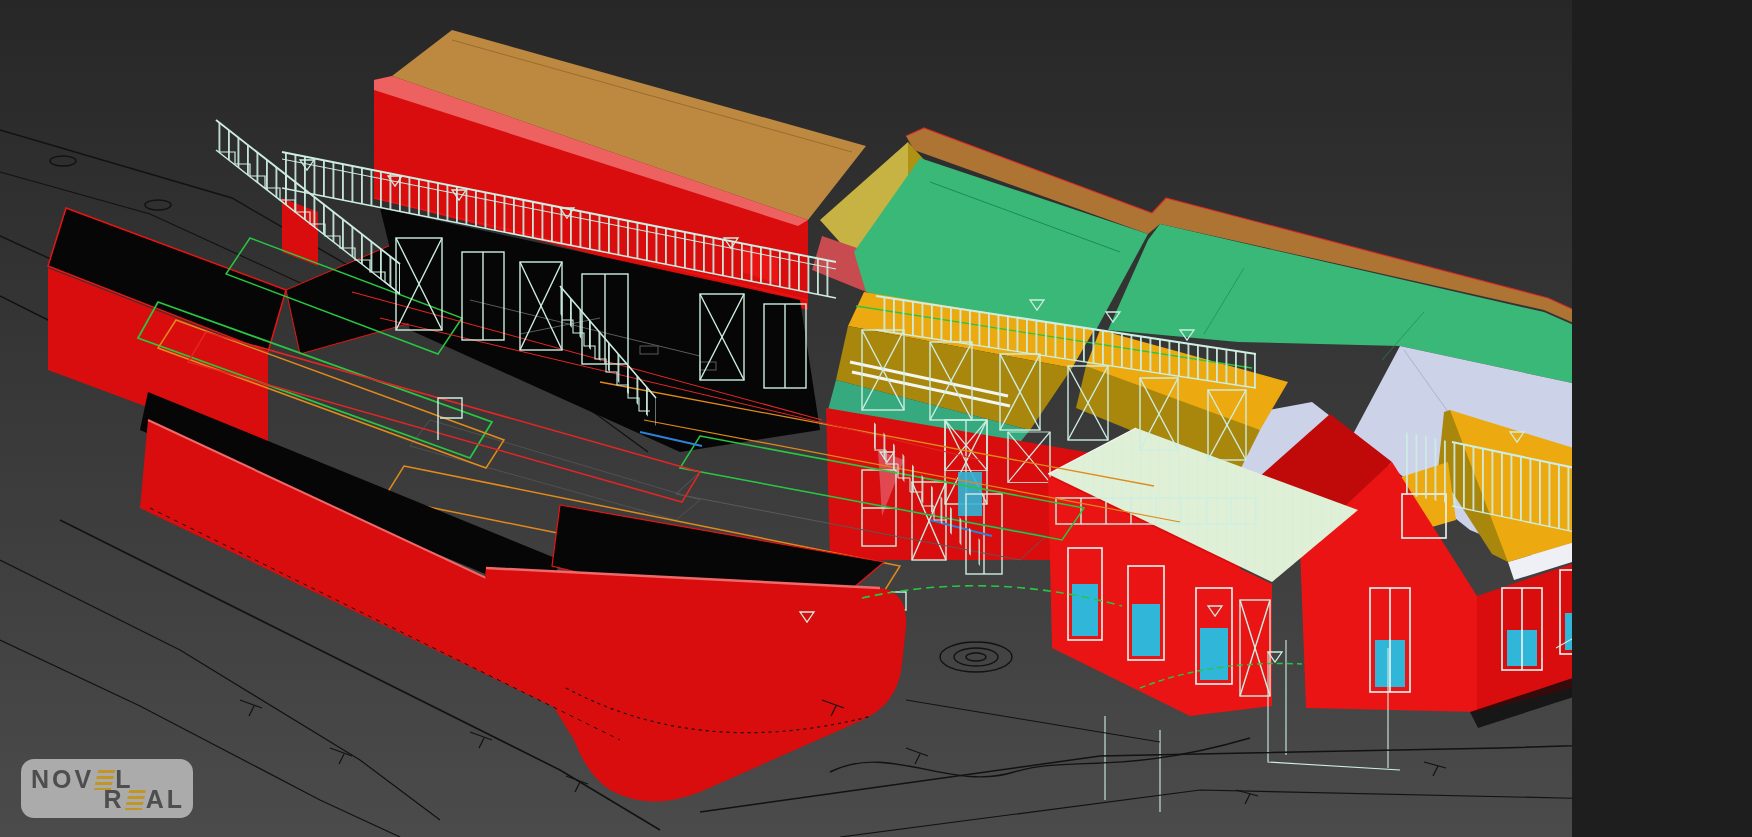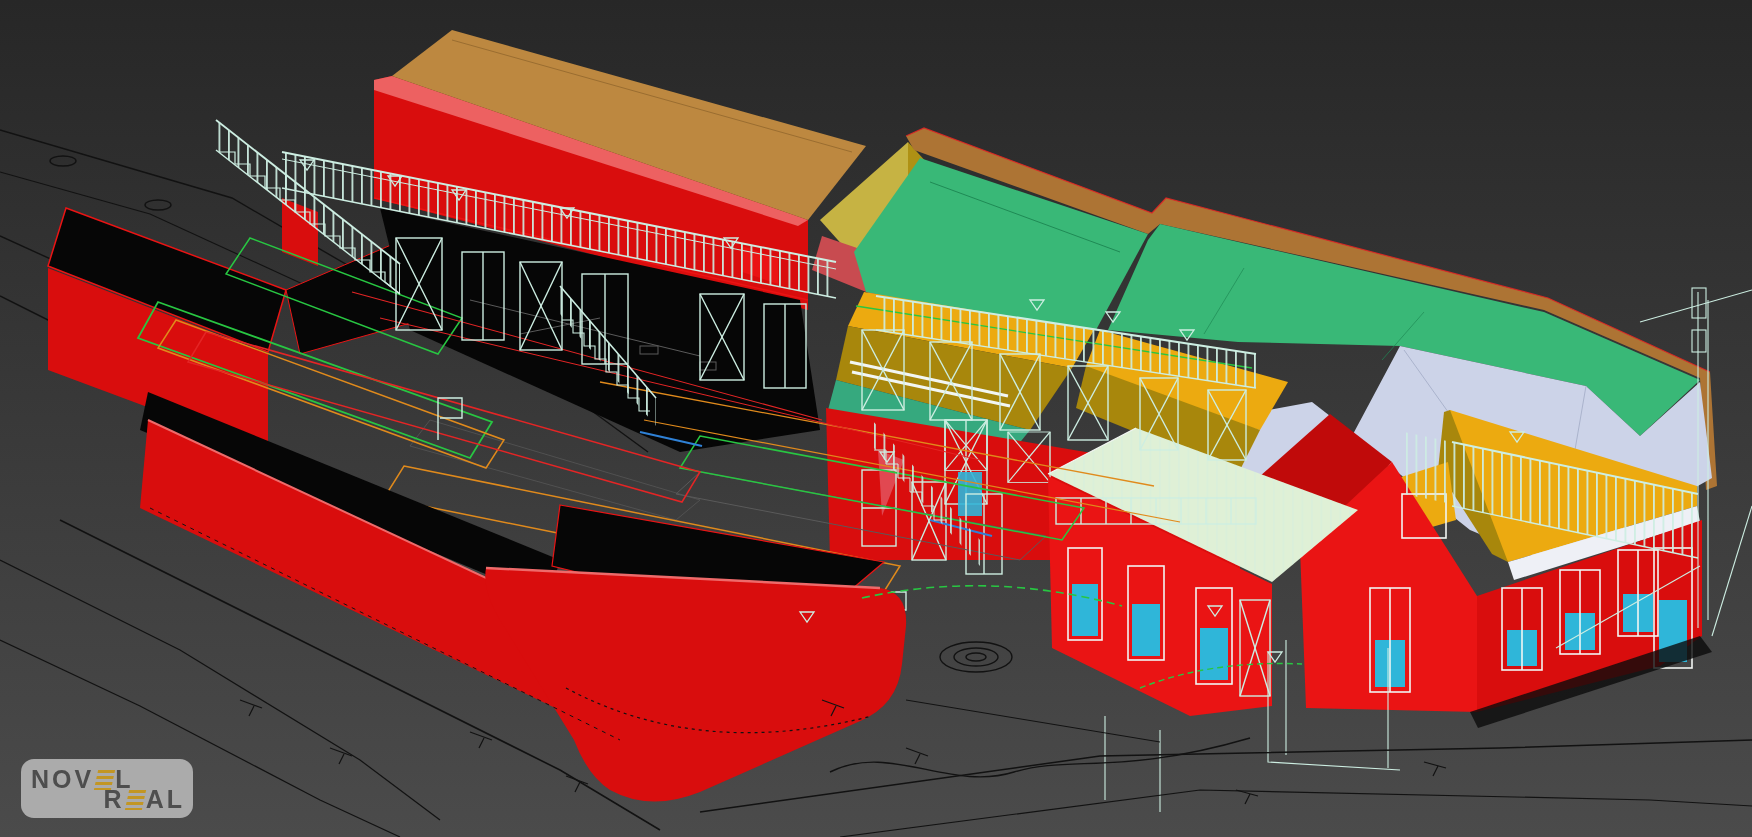--- a/index.html
+++ b/index.html
@@ -1,16 +1,16 @@
 <!DOCTYPE html>
 <html style="--bg-top: #272727; --bg-bottom: #4b4b4b; --wall-red: #d90d0d; --wall-red-bright: #ea1414; --wall-red-dark: #c00a0a; --edge-pink: #ee6a6a; --crimson-sliver: #c84b50; --roof-tan: #bd8840; --fascia-brown: #ad7434; --roof-green: #39b877; --gable-olive: #c6b343; --gable-olive-dark: #af9114; --terrace-amber: #ecaa10; --band-olive: #a8870c; --band-teal: #36a97e; --roof-mint: #dff0d6; --roof-blue: #ccd3e8; --eave-white: #eef0f6; --glass-cyan: #2fb6d9; --wire-cyan: #cdeee2; --wire-white: #f2f6f3; --spline-green: #28c642; --spline-orange: #e08a1c; --spline-red: #e42525; --spline-blue: #2f81d6; --ground-line: #121212; --face-black: #060606; --logo-bg: #bdbdbd; --logo-text: #4f4f4f; --logo-accent: #d8a41e;"><head>
 <meta charset="utf-8">
 <style>
   html,body{margin:0;padding:0;background:#1e1e1e;}
-  .stage{position:relative;width:1752px;height:837px;overflow:hidden;
+  .stage{position:relative;width:1572px;height:837px;overflow:hidden;
          font-family:"Liberation Sans",sans-serif;}
   .stage svg{position:absolute;inset:0;display:block;}
 
   
   .f-red{fill:var(--wall-red);}       .f-redb{fill:var(--wall-red-bright);}
   .f-redd{fill:var(--wall-red-dark);} .f-pink{fill:var(--edge-pink);}
   .f-tan{fill:var(--roof-tan);}       .f-brown{fill:var(--fascia-brown);}
   .f-green{fill:var(--roof-green);}   .f-olive{fill:var(--gable-olive);}
   .f-olived{fill:var(--gable-olive-dark);} .f-amber{fill:var(--terrace-amber);}
   .f-bolive{fill:var(--band-olive);}  .f-teal{fill:var(--band-teal);}

